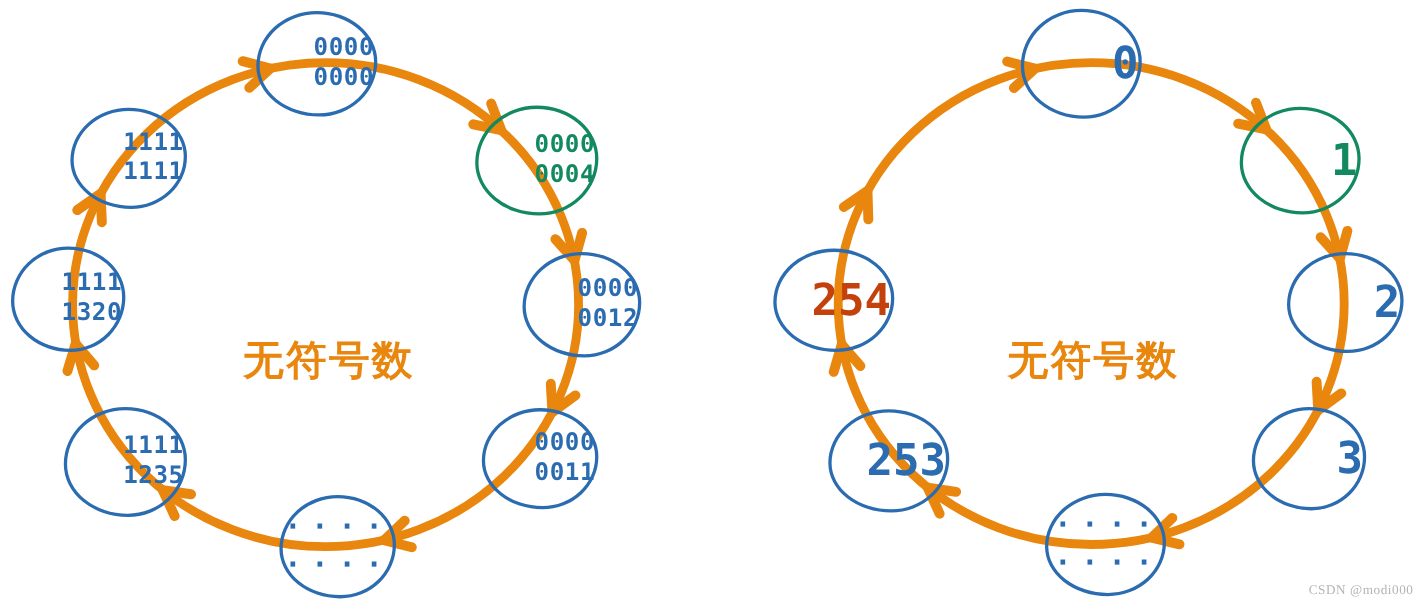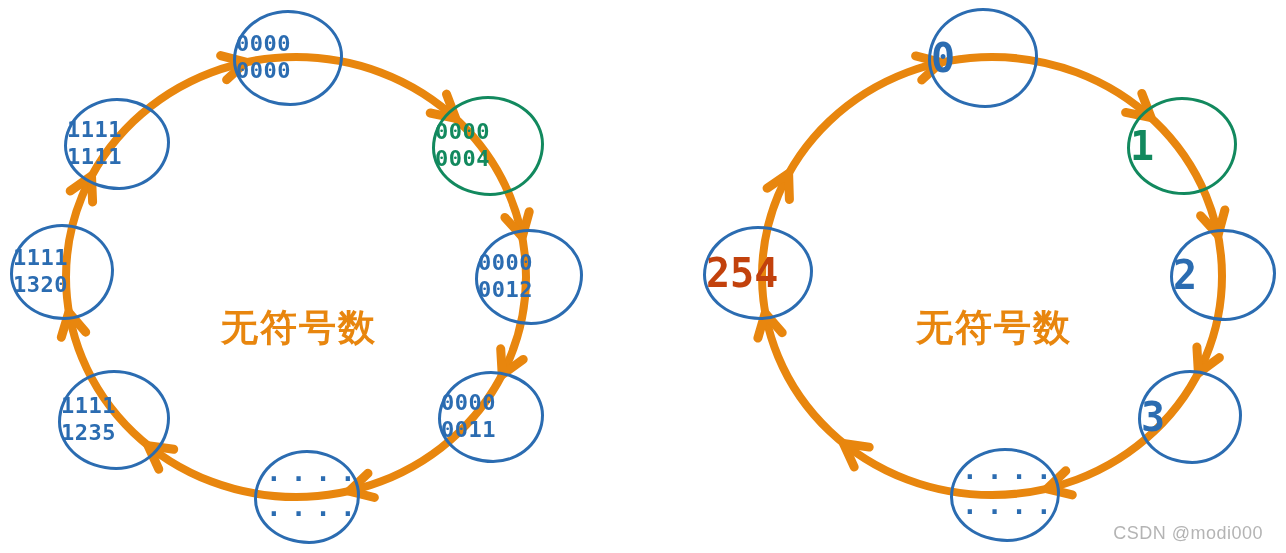--- a/index.html
+++ b/index.html
@@ -3,31 +3,31 @@
 <meta charset="utf-8">
 <style>
   html,body{margin:0;padding:0;background:#ffffff;}
   body{width:1286px;height:553px;position:relative;overflow:hidden;
        font-family:"DejaVu Sans Mono", monospace;}
   .stage{position:absolute;inset:0;width:1286px;height:553px;}
   #rings{position:absolute;left:0;top:0;}
   .node{position:absolute;box-sizing:border-box;background:transparent;
         border:3px solid #2b6cb1;
         border-radius:50% 50% 48% 52% / 52% 48% 52% 48%;
-        display:flex;flex-direction:column;align-items:flex-start;justify-content:center;
+        display:flex;flex-direction:column;align-items:flex-end;justify-content:center;
         text-align:center;}
   .node .line{white-space:pre;}
   .node.binary .line{font-size:22px;line-height:1.22;letter-spacing:0.5px;font-weight:bold;}
   .node.decimal .line{font-size:40px;line-height:1;font-weight:bold;}
   .node.dots .line{font-size:26px;font-weight:bold;letter-spacing:9px;line-height:1.35;padding-left:9px;}
   .center-label{position:absolute;transform:translate(-50%,-50%);
         font-family:"DejaVu Sans", sans-serif;
         font-size:37px;font-weight:bold;letter-spacing:2px;white-space:nowrap;margin-top:44px;}
-  .watermark{position:absolute;right:23px;bottom:9px;
-        font-family:Liberation Sans, sans-serif;font-size:18px;letter-spacing:0.5px;}
+  .watermark{position:absolute;right:1px;bottom:9px;
+        font-family:Liberation Serif, serif;font-size:12px;letter-spacing:0.5px;}
 </style>
 </head>
 <body>
 
 <div class="stage">
   <svg id="rings" width="1286" height="553" viewBox="0 0 1286 553">
       <g>
         <ellipse cx="296" cy="277" rx="230" ry="220" fill="none" stroke="#e8860e" stroke-width="8"></ellipse>
         <path d="M 446.5 94.1 L 455.7 118.4 L 430.2 113.0" fill="none" stroke="#e8860e" stroke-width="9" stroke-linecap="round" stroke-linejoin="round"></path>
         <path d="M 529.2 211.7 L 522.3 236.8 L 504.9 217.4" fill="none" stroke="#e8860e" stroke-width="9" stroke-linecap="round" stroke-linejoin="round"></path>
@@ -94,16 +94,19 @@
     <div class="node decimal" style="left: 1170px; top: 229px; width: 106px; height: 92px; border-color: rgb(43, 108, 177); color: rgb(43, 108, 177);">
       <div class="line">2</div>
     </div>
     <div class="node decimal" style="left: 1138px; top: 370px; width: 104px; height: 94px; border-color: rgb(43, 108, 177); color: rgb(43, 108, 177);">
       <div class="line">3</div>
     </div>
     <div class="node dots" style="left: 950px; top: 448px; width: 110px; height: 94px; border-color: rgb(43, 108, 177); color: rgb(43, 108, 177);">
       <div class="line">····</div>
       <div class="line">····</div>
     </div>
+    <div class="node decimal" style="left: 753px; top: 372px; width: 110px; height: 94px; border-color: rgb(43, 108, 177); color: rgb(43, 108, 177);">
+      <div class="line">253</div>
+    </div>
     <div class="node decimal" style="left: 703px; top: 226px; width: 110px; height: 94px; border-color: rgb(43, 108, 177); color: #c2410c;">
       <div class="line">254</div>
     </div>
   </div>
 
 </body></html>

